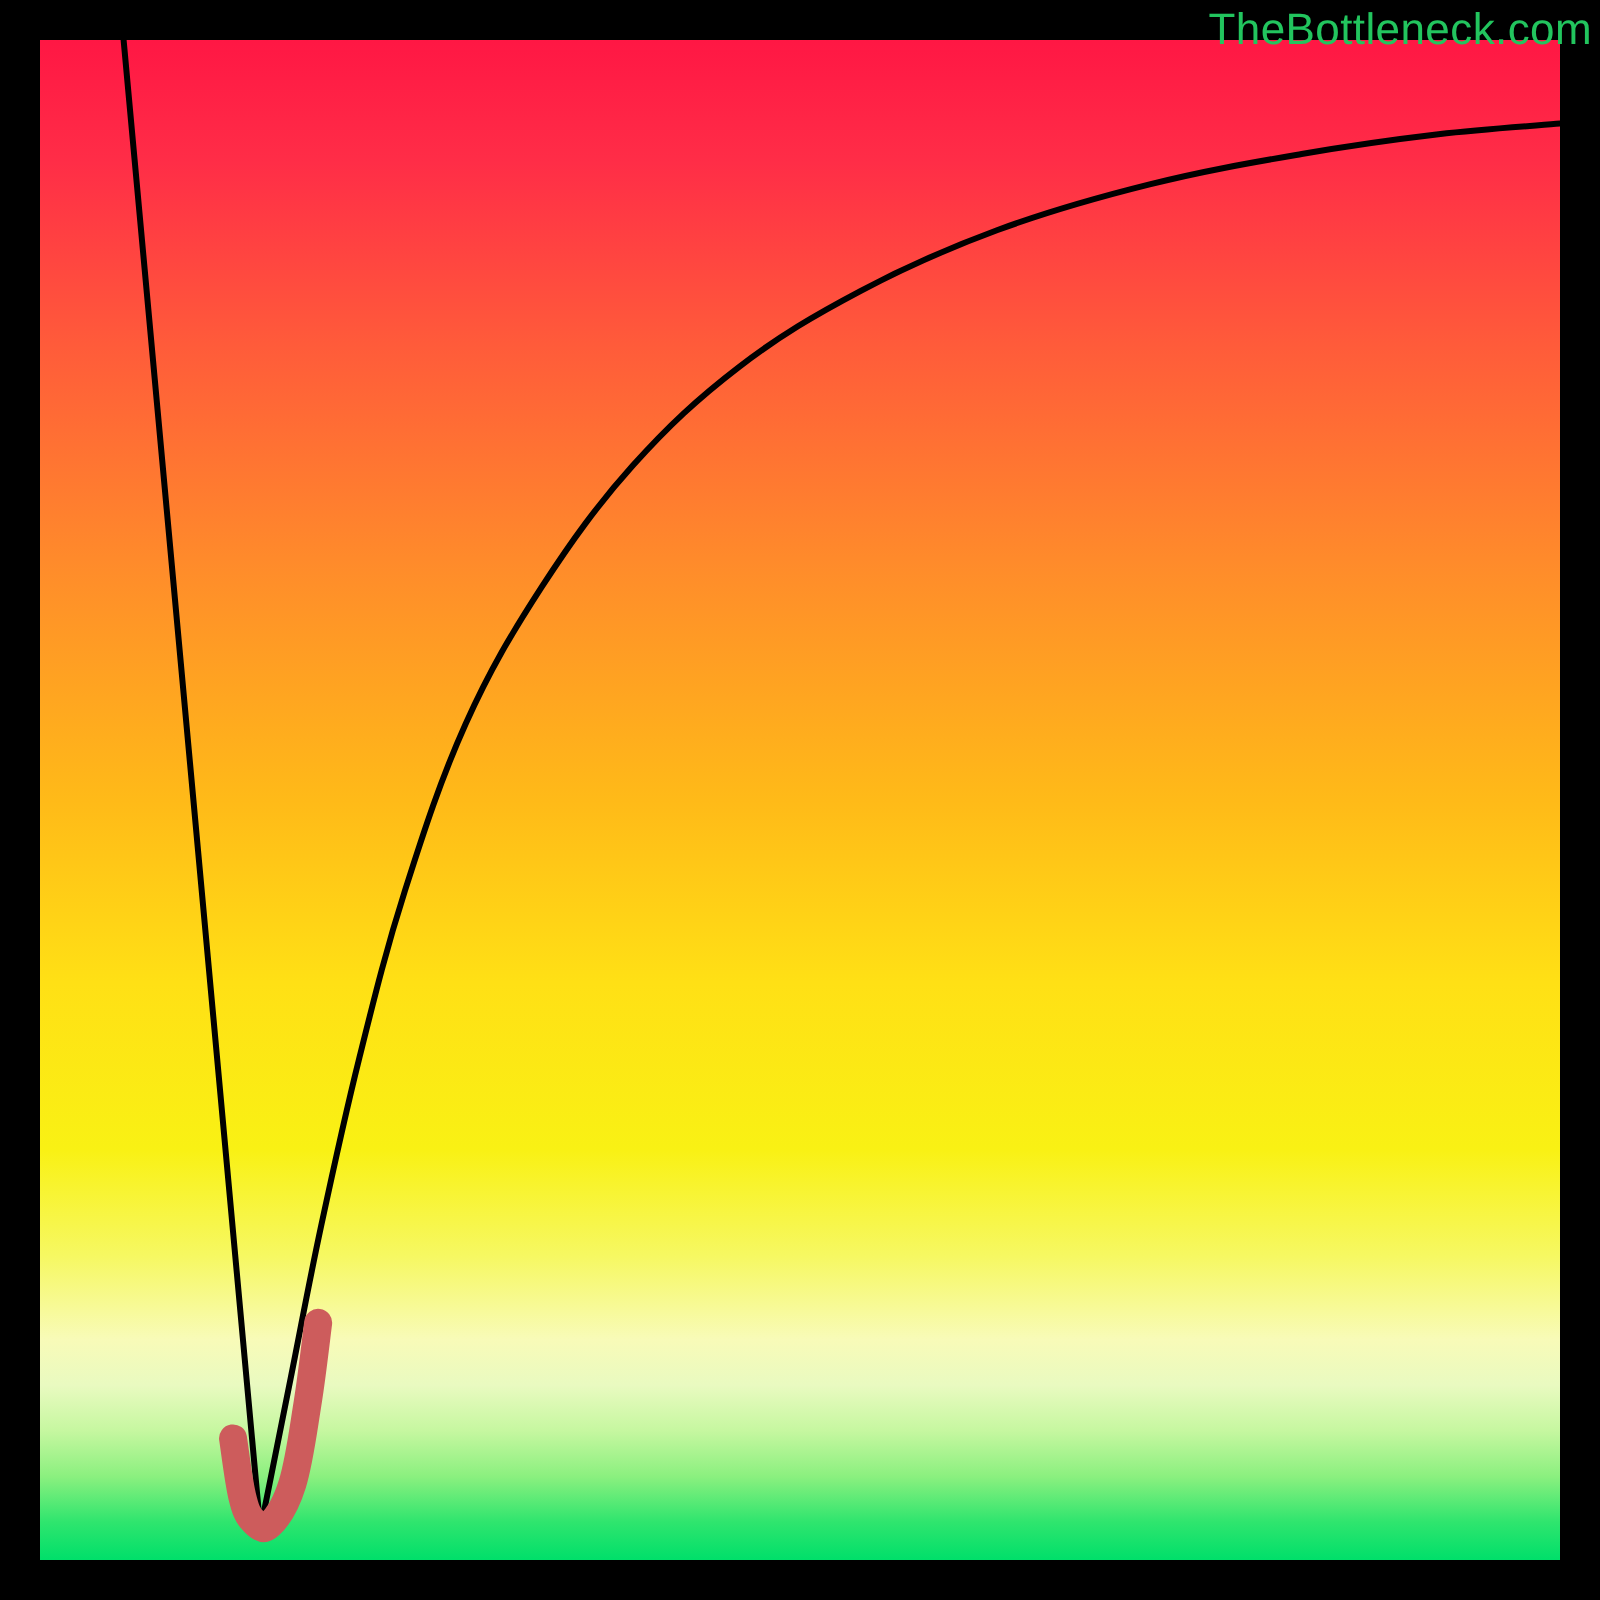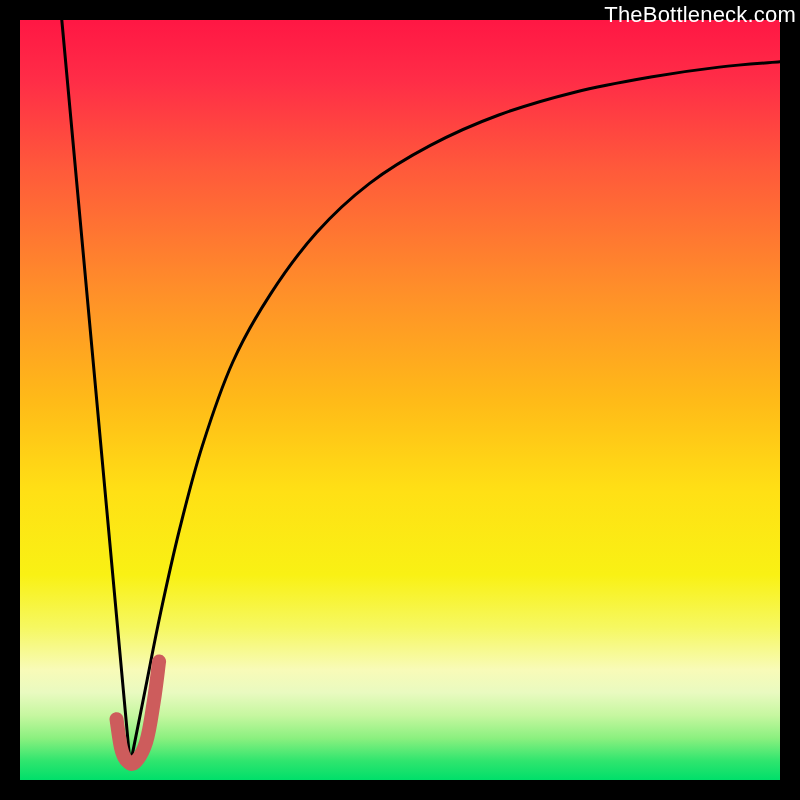--- a/index.html
+++ b/index.html
@@ -21,21 +21,21 @@
     position: absolute;
     left: 20px;
     top: 20px;
     width: 760px;
     height: 760px;
   }
   .watermark {
     position: absolute;
     top: 2px;
     right: 4px;
-    color: #ffffff;
+    color: #22c55e;
     font-size: 22px;
     font-weight: 500;
     letter-spacing: 0.2px;
     user-select: none;
   }
   svg { display: block; }
 </style>
 </head>
 <body>
 

